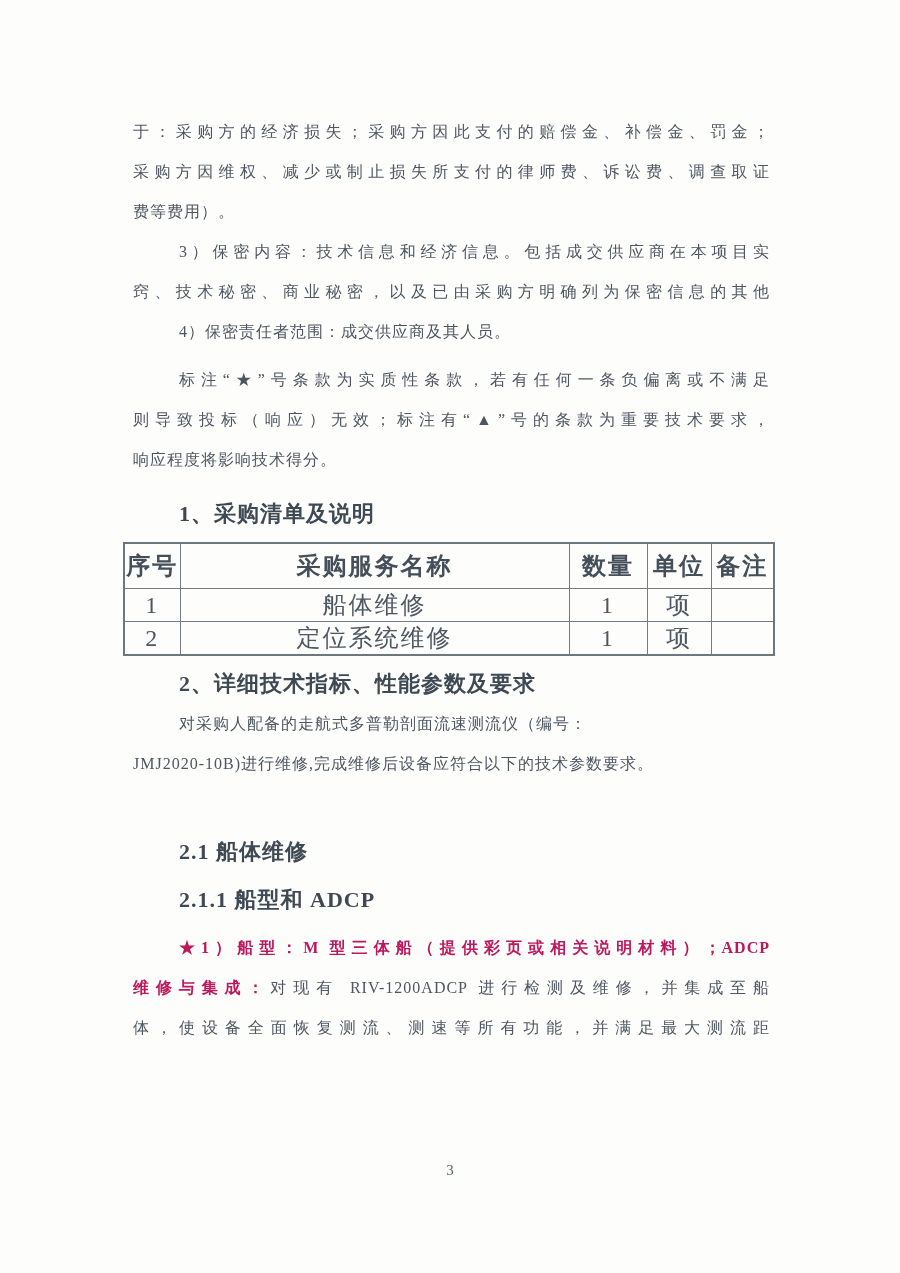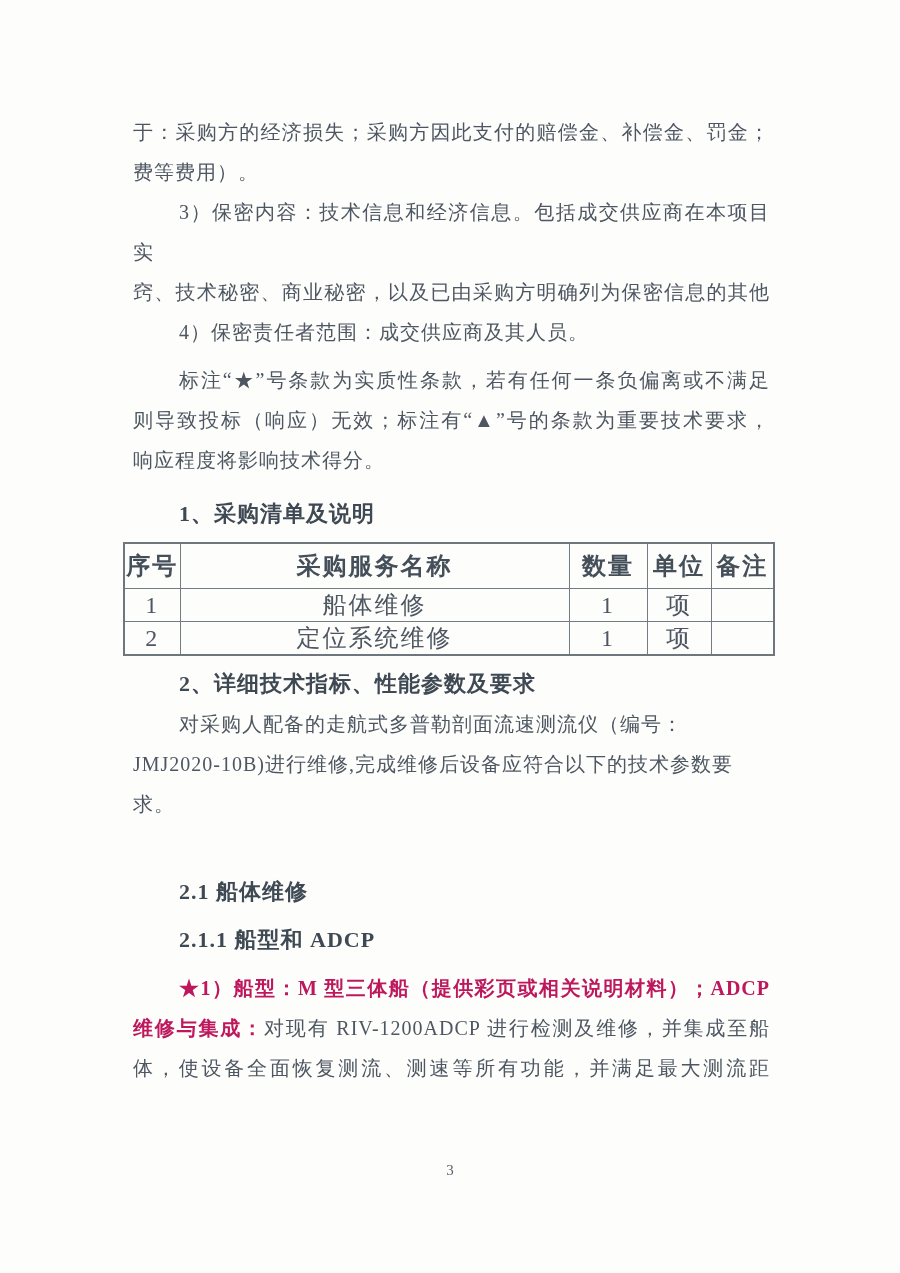--- a/index.html
+++ b/index.html
@@ -10,21 +10,21 @@
   }
   .page {
     position:relative; width:900px; height:1273px;
     background:#fdfdfc; overflow:hidden;
     color:#4e5761;
   }
   .content {
     position:absolute; left:133px; top:112px; width:637px;
   }
   .ln {
-    font-size:20px; line-height:40px; min-height:40px;
+    font-size:16px; line-height:40px; min-height:40px;
     letter-spacing:1px;
     color:#4e5761;
   }
   .just {
     text-align:justify; text-align-last:justify;
     text-justify:inter-character;
   }
   .ind { text-indent:46px; }
   .bold { font-weight:bold; color:#be185d; }
   .hd {
@@ -58,20 +58,21 @@
     letter-spacing:0;
   }
 </style>
 </head>
 <body>
 
 <div class="page">
   <div class="content">
 
     <div class="ln just">于：采购方的经济损失；采购方因此支付的赔偿金、补偿金、罚金；</div>
+    <div class="ln just">采购方因维权、减少或制止损失所支付的律师费、诉讼费、调查取证</div>
     <div class="ln">费等费用）。</div>
 
     <div class="ln just ind">3）保密内容：技术信息和经济信息。包括成交供应商在本项目实</div>
     <div class="ln just">窍、技术秘密、商业秘密，以及已由采购方明确列为保密信息的其他</div>
 
     <div class="ln ind">4）保密责任者范围：成交供应商及其人员。</div>
 
 
     <div class="ln just ind gap8">标注“★”号条款为实质性条款，若有任何一条负偏离或不满足</div>
     <div class="ln just">则导致投标（响应）无效；标注有“▲”号的条款为重要技术要求，</div>

